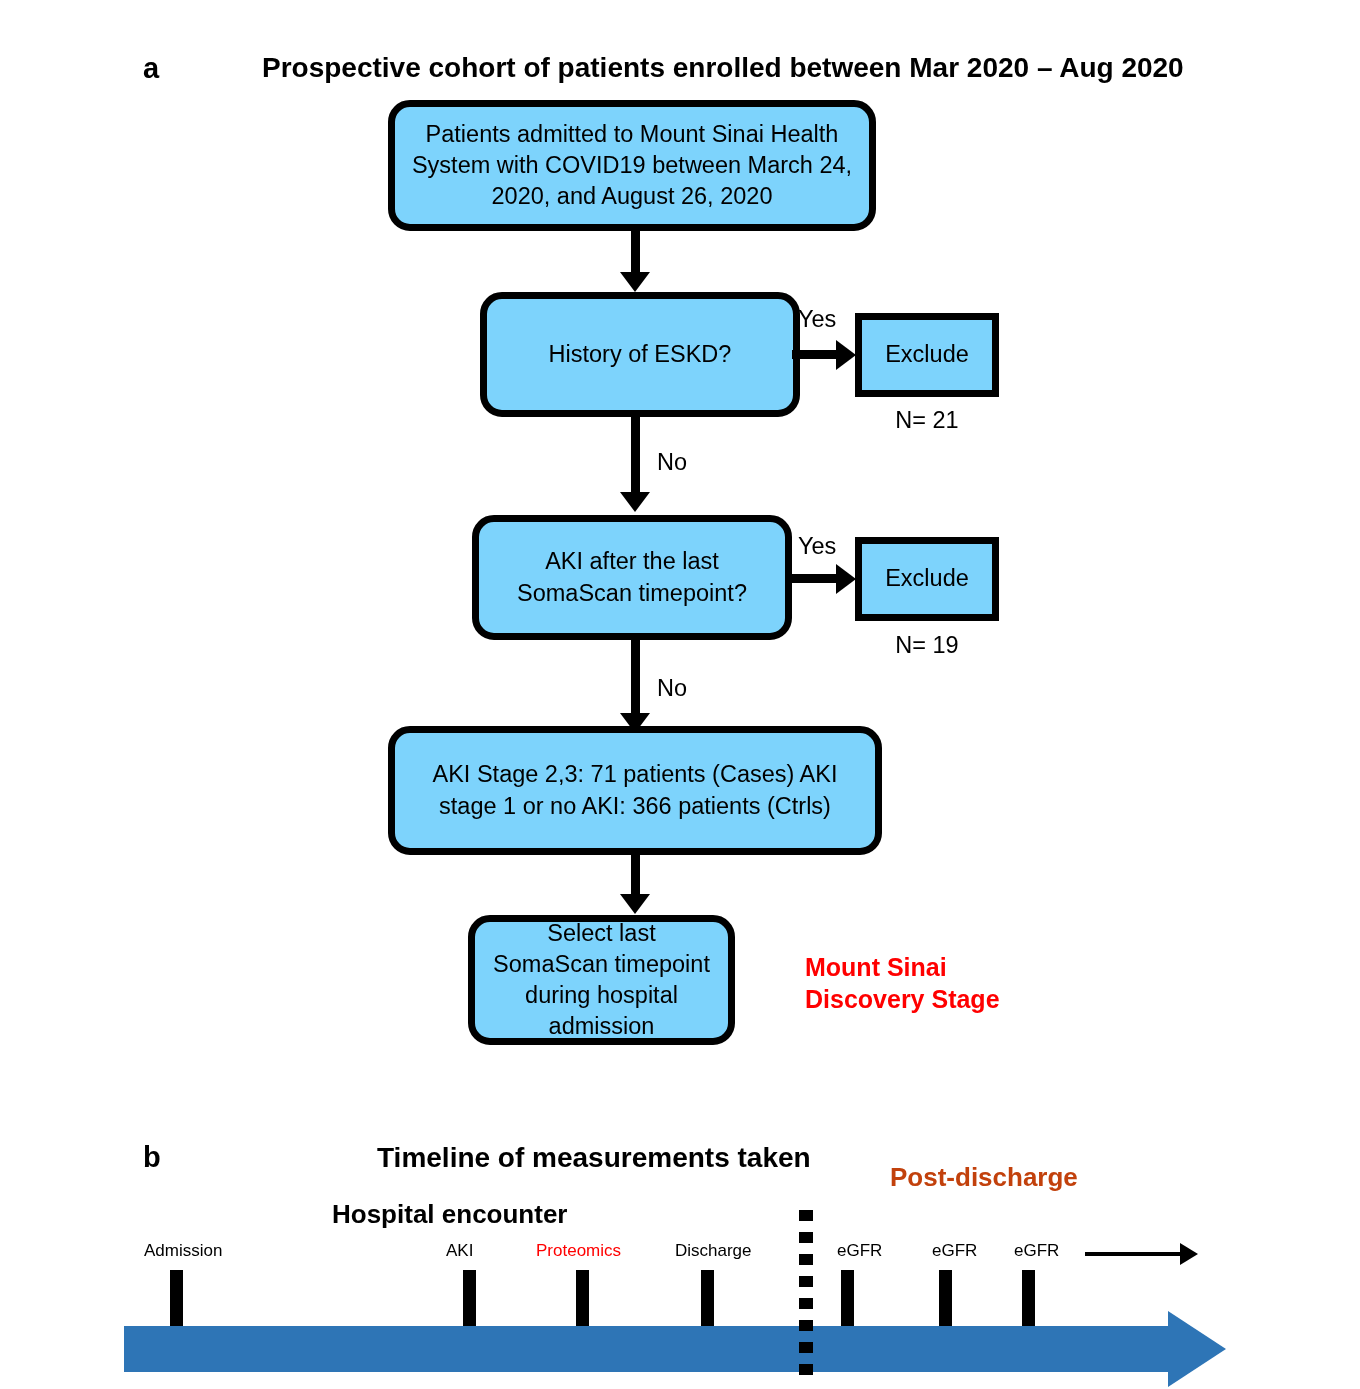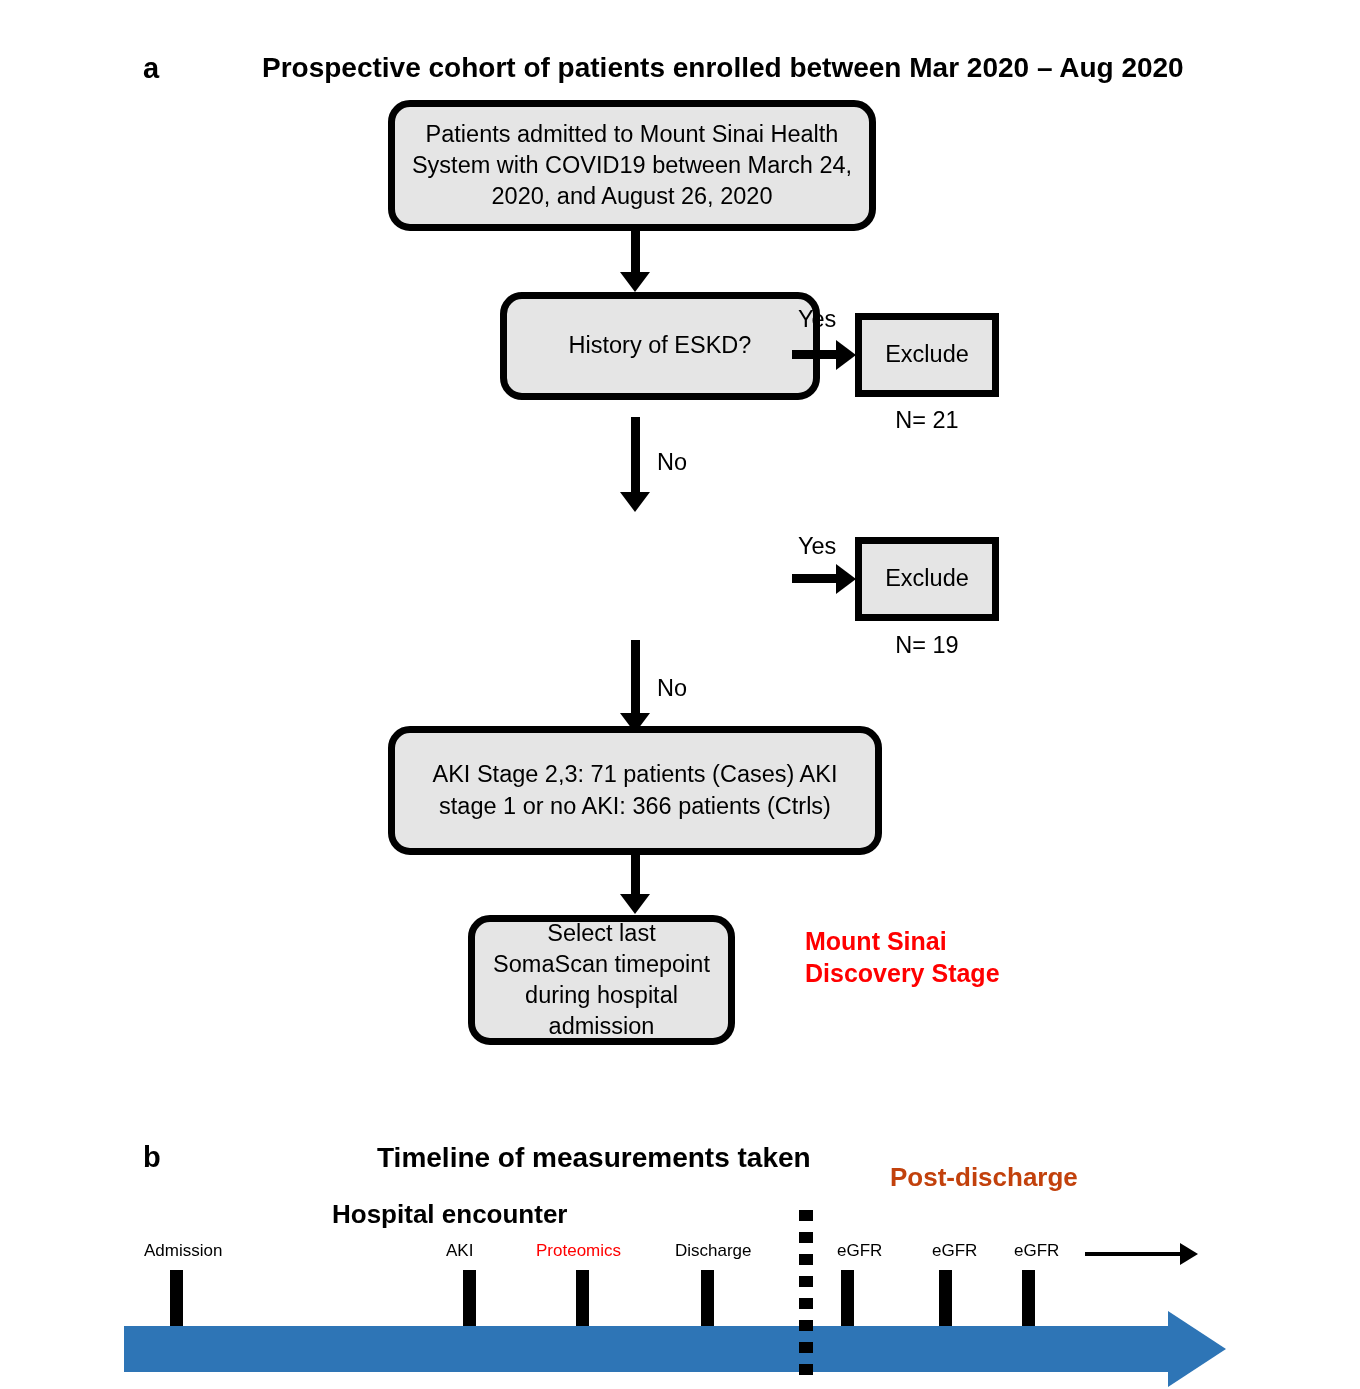--- a/index.html
+++ b/index.html
@@ -39,21 +39,21 @@
     color: #000;
     white-space: nowrap;
     text-align: center;
   }
 
   
   .flow-box {
     box-sizing: border-box;
     border: 7px solid #000000;
     border-radius: 22px;
-    background: #e5e5e5;
+    background: #7dd3fc;
     display: flex;
     align-items: center;
     justify-content: center;
     text-align: center;
     font-size: 23.5px;
     line-height: 1.32;
     color: #000;
     padding: 2px 16px;
   }
   .flow-box.sharp {
@@ -157,53 +157,54 @@
 
   <div class="abs panel-letter" style="left:143px; top:54px;">a</div>
 
   <div class="abs panel-title" style="left:262px; top:53px;">Prospective cohort of patients enrolled between Mar 2020 – Aug 2020</div>
 
   <div class="abs flow-box" style="left:388px; top:100px; width:488px; height:131px;">Patients admitted to Mount Sinai Health System with COVID19 between March 24, 2020, and August 26, 2020</div>
 
   <div class="abs vline" style="left:631px; top:231px; height:44px;"></div>
   <div class="abs arrow-down" style="left:620px; top:272px;"></div>
 
-  <div class="abs flow-box" style="left:500px; top:292px; width:320px; height:108px;">History of ESKD?</div>
+  <div class="abs flow-box" style="left:480px; top:292px; width:320px; height:125px;">History of ESKD?</div>
 
   <div class="abs hline" style="left:792px; top:350px; width:48px;"></div>
   <div class="abs arrow-right" style="left:836px; top:340px;"></div>
   <div class="abs edge-label" style="left:798px; top:308px;">Yes</div>
 
   <div class="abs flow-box sharp" style="left:855px; top:313px; width:144px; height:84px;">Exclude</div>
   <div class="abs n-label" style="left:855px; top:409px; width:144px;">N= 21</div>
 
   <div class="abs vline" style="left:631px; top:417px; height:78px;"></div>
   <div class="abs arrow-down" style="left:620px; top:492px;"></div>
   <div class="abs edge-label" style="left:657px; top:451px;">No</div>
 
+  <div class="abs flow-box" style="left:472px; top:515px; width:320px; height:125px;">AKI after the last SomaScan timepoint?</div>
 
   <div class="abs hline" style="left:792px; top:574px; width:48px;"></div>
   <div class="abs arrow-right" style="left:836px; top:564px;"></div>
   <div class="abs edge-label" style="left:798px; top:535px;">Yes</div>
 
   <div class="abs flow-box sharp" style="left:855px; top:537px; width:144px; height:84px;">Exclude</div>
   <div class="abs n-label" style="left:855px; top:634px; width:144px;">N= 19</div>
 
   <div class="abs vline" style="left:631px; top:640px; height:76px;"></div>
   <div class="abs arrow-down" style="left:620px; top:713px;"></div>
   <div class="abs edge-label" style="left:657px; top:677px;">No</div>
 
   <div class="abs flow-box" style="left:388px; top:726px; width:494px; height:129px;">AKI Stage 2,3: 71 patients (Cases) AKI stage 1 or no AKI: 366 patients (Ctrls)</div>
 
   <div class="abs vline" style="left:631px; top:855px; height:42px;"></div>
   <div class="abs arrow-down" style="left:620px; top:894px;"></div>
 
   <div class="abs flow-box" style="left:468px; top:915px; width:267px; height:130px;">Select last SomaScan timepoint during hospital admission</div>
 
-  <div class="abs cohort-callout" style="left:805px; top:925px; color:#FF0000;">
+  <div class="abs cohort-callout" style="left:805px; top:951px; color:#FF0000;">
     <div>Mount Sinai</div>
     <div>Discovery Stage</div>
   </div>
 
   <div class="abs panel-letter" style="left:143px; top:1143px;">b</div>
 
   <div class="abs panel-title" style="left:377px; top:1143px;">Timeline of measurements taken</div>
 
   <div class="abs tl-group-label" style="left:332px; top:1201px; color:#000000;">Hospital encounter</div>
   <div class="abs tl-group-label" style="left:890px; top:1164px; color:#c2410c;">Post-discharge</div>

